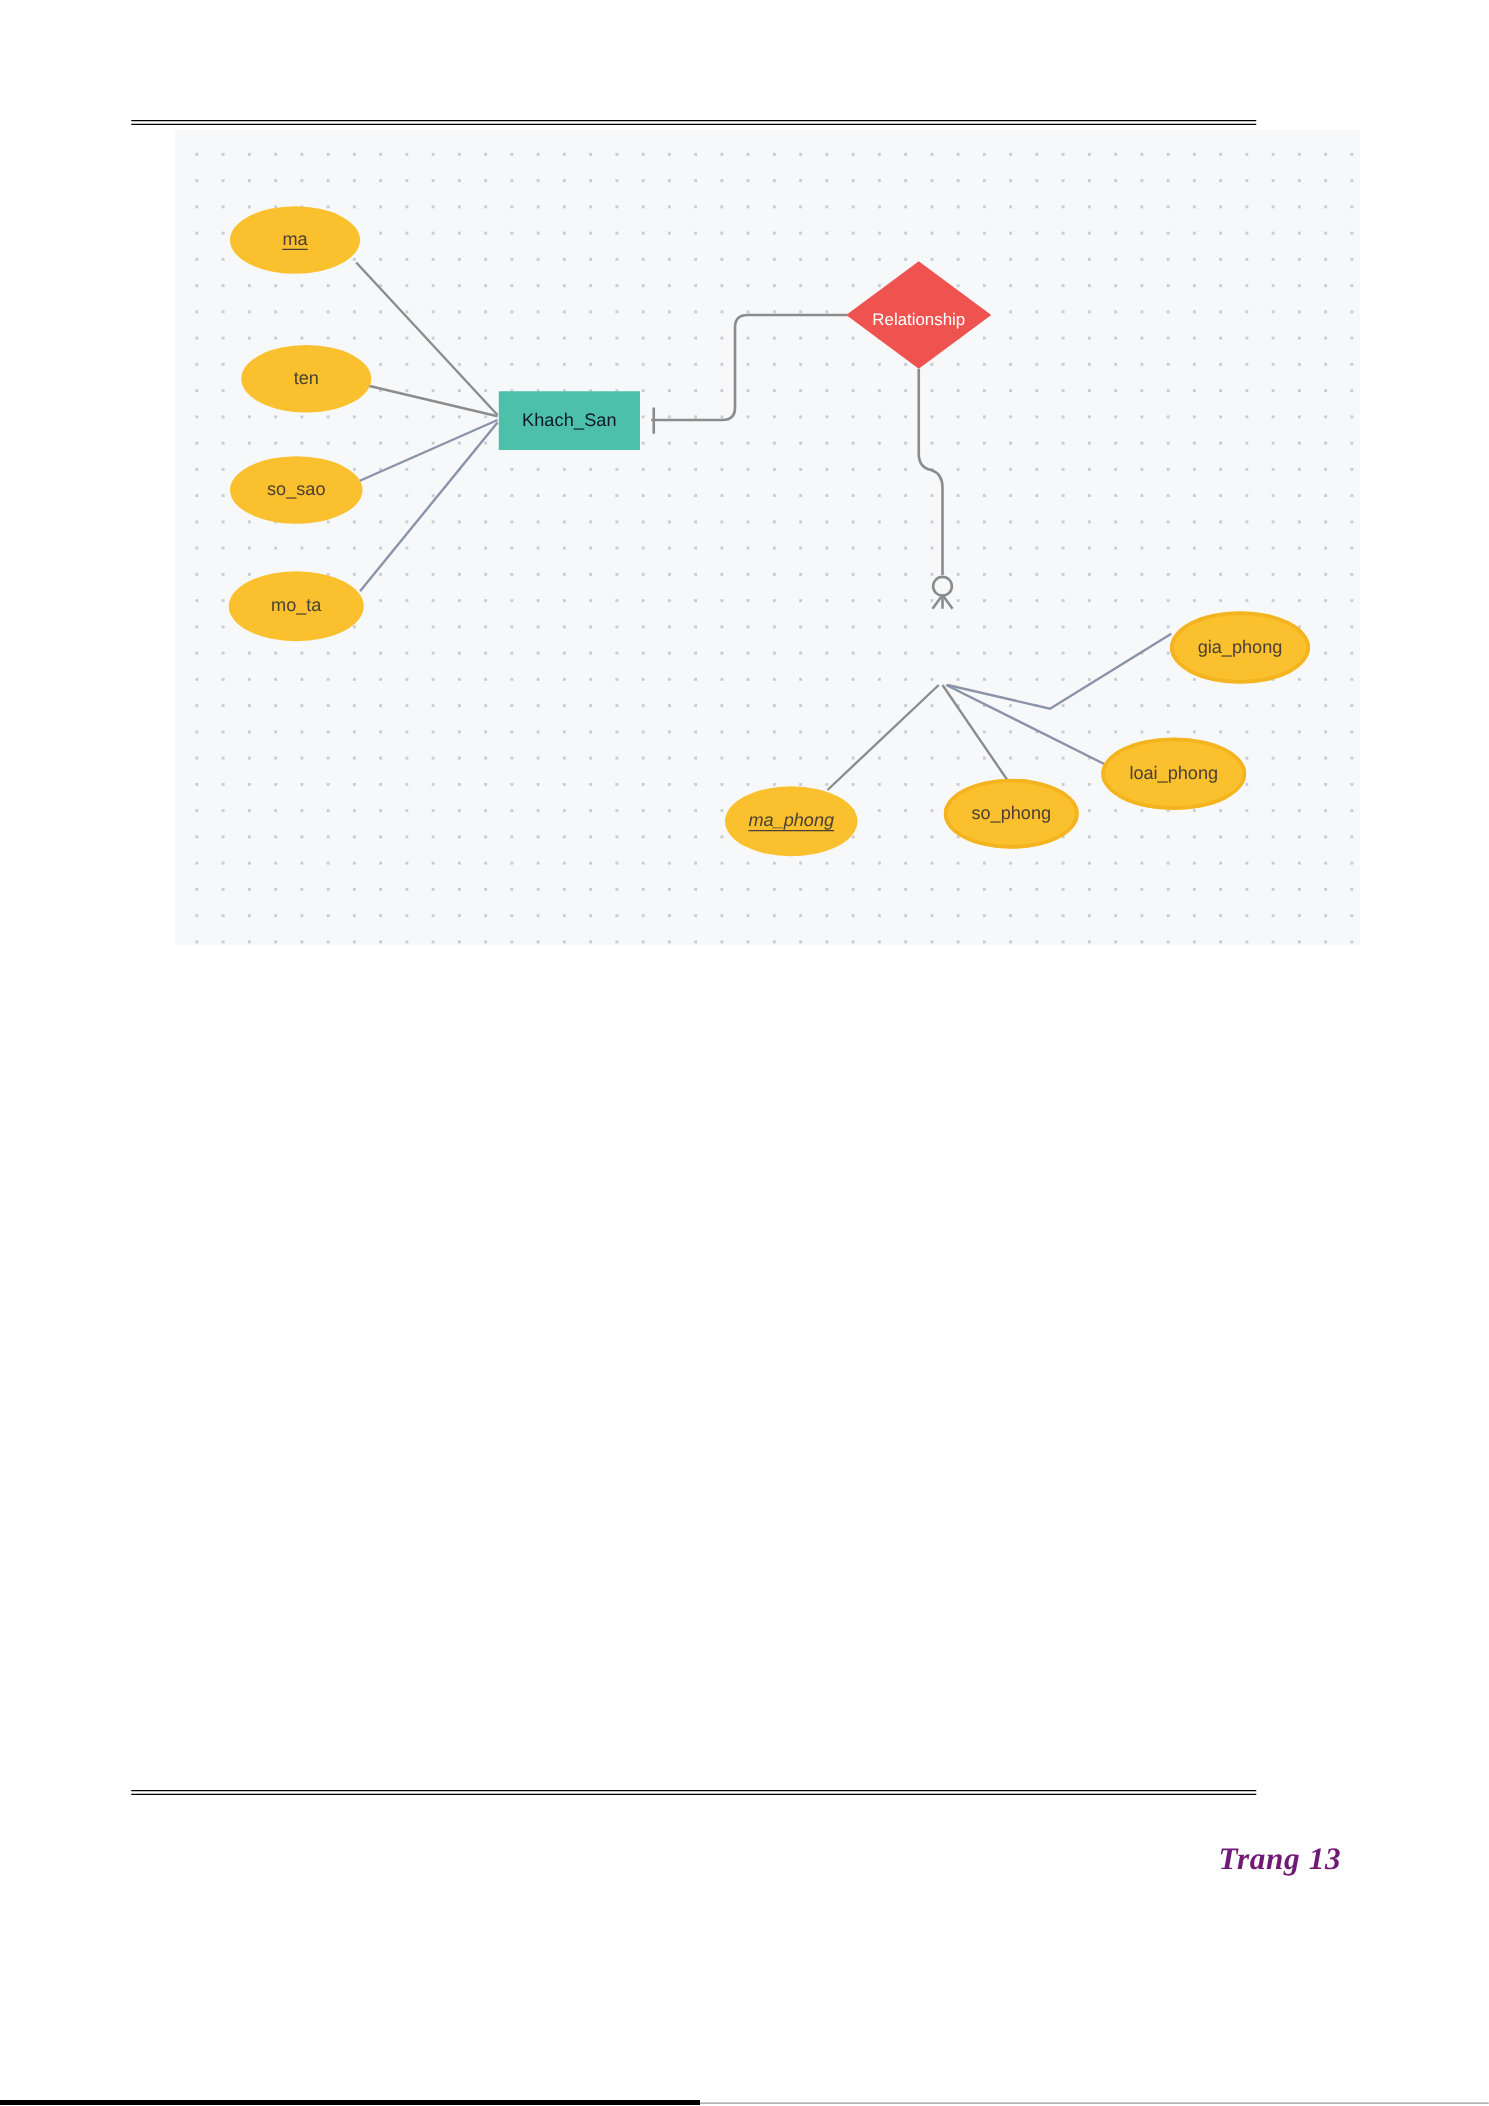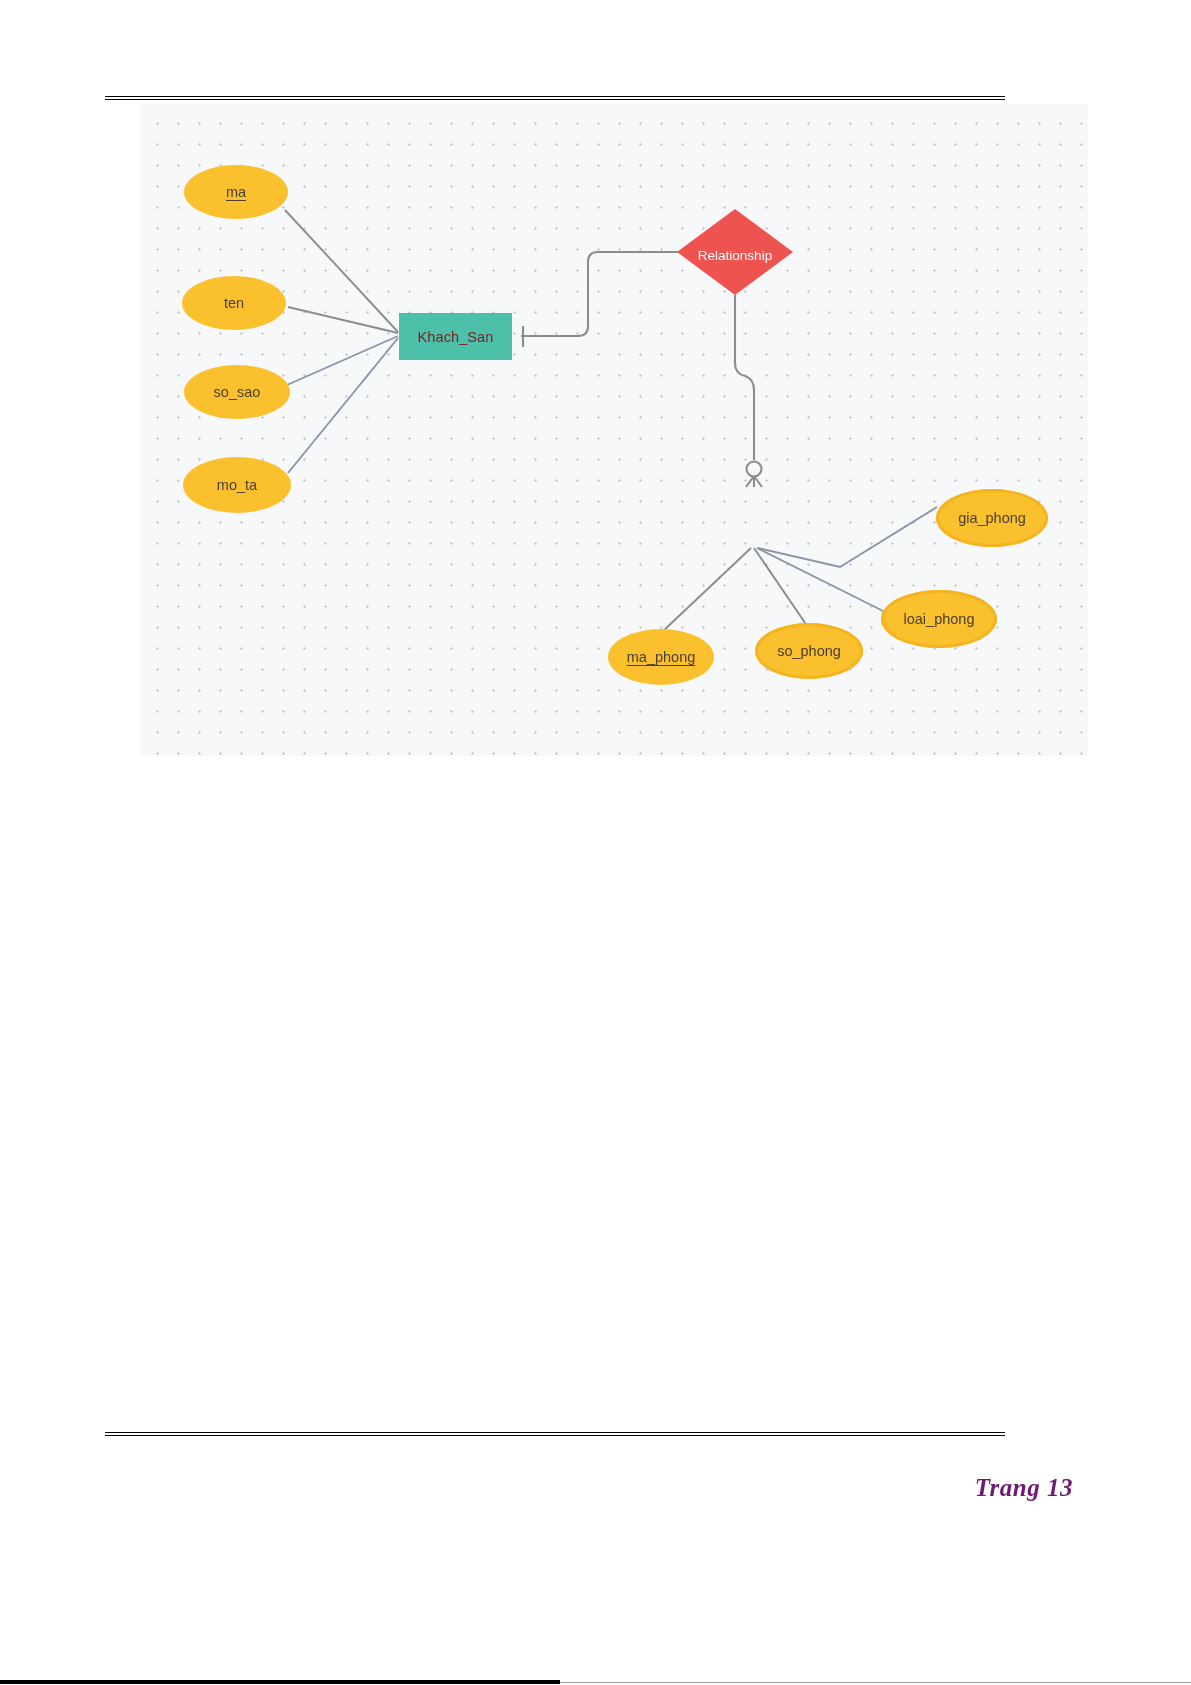--- a/index.html
+++ b/index.html
@@ -93,21 +93,21 @@
     position: absolute;
     display: flex;
     align-items: center;
     justify-content: center;
     box-sizing: border-box;
     user-select: none;
   }
 
   .node-entity {
     background: #4CC0A8;
-    color: #7f1d1d;
+    color: #0f172a;
     font-size: 14.5px;
     letter-spacing: 0.1px;
   }
 
   .node-attribute {
     border-radius: 50%;
     background: #FBC02D;
     color: #4a4034;
     font-size: 14.5px;
   }
@@ -170,21 +170,21 @@
 
 
     <div class="node-relationship-label" style="left:537px; top:144px; width:116px; text-align:center;">
       <span>Relationship</span>
     </div>
 
     <div class="node node-attribute" style="left:44px; top:61px; width:104px; height:54px;">
       <span class="pk">ma</span>
     </div>
 
-    <div class="node node-attribute" style="left:42px; top:172px; width:104px; height:54px;">
+    <div class="node node-attribute" style="left:53px; top:172px; width:104px; height:54px;">
       <span>ten</span>
     </div>
 
     <div class="node node-attribute" style="left:44px; top:261px; width:106px; height:54px;">
       <span>so_sao</span>
     </div>
 
     <div class="node node-attribute" style="left:43px; top:353px; width:108px; height:56px;">
       <span>mo_ta</span>
     </div>
@@ -194,21 +194,21 @@
     </div>
 
     <div class="node node-attribute ringed" style="left:741px; top:486px; width:116px; height:58px;">
       <span>loai_phong</span>
     </div>
 
     <div class="node node-attribute ringed" style="left:615px; top:519px; width:108px; height:56px;">
       <span>so_phong</span>
     </div>
 
-    <div class="node node-attribute" style="left:468px; top:525px; width:106px; height:56px;">
+    <div class="node node-attribute" style="left:440px; top:525px; width:106px; height:56px;font-style:italic;">
       <span class="pk">ma_phong</span>
     </div>
 
   </div>
 
   <div class="rule rule-bottom"></div>
 
   <div class="footer-page-label">Trang 13</div>
 
   <div class="bottom-edge"></div>

